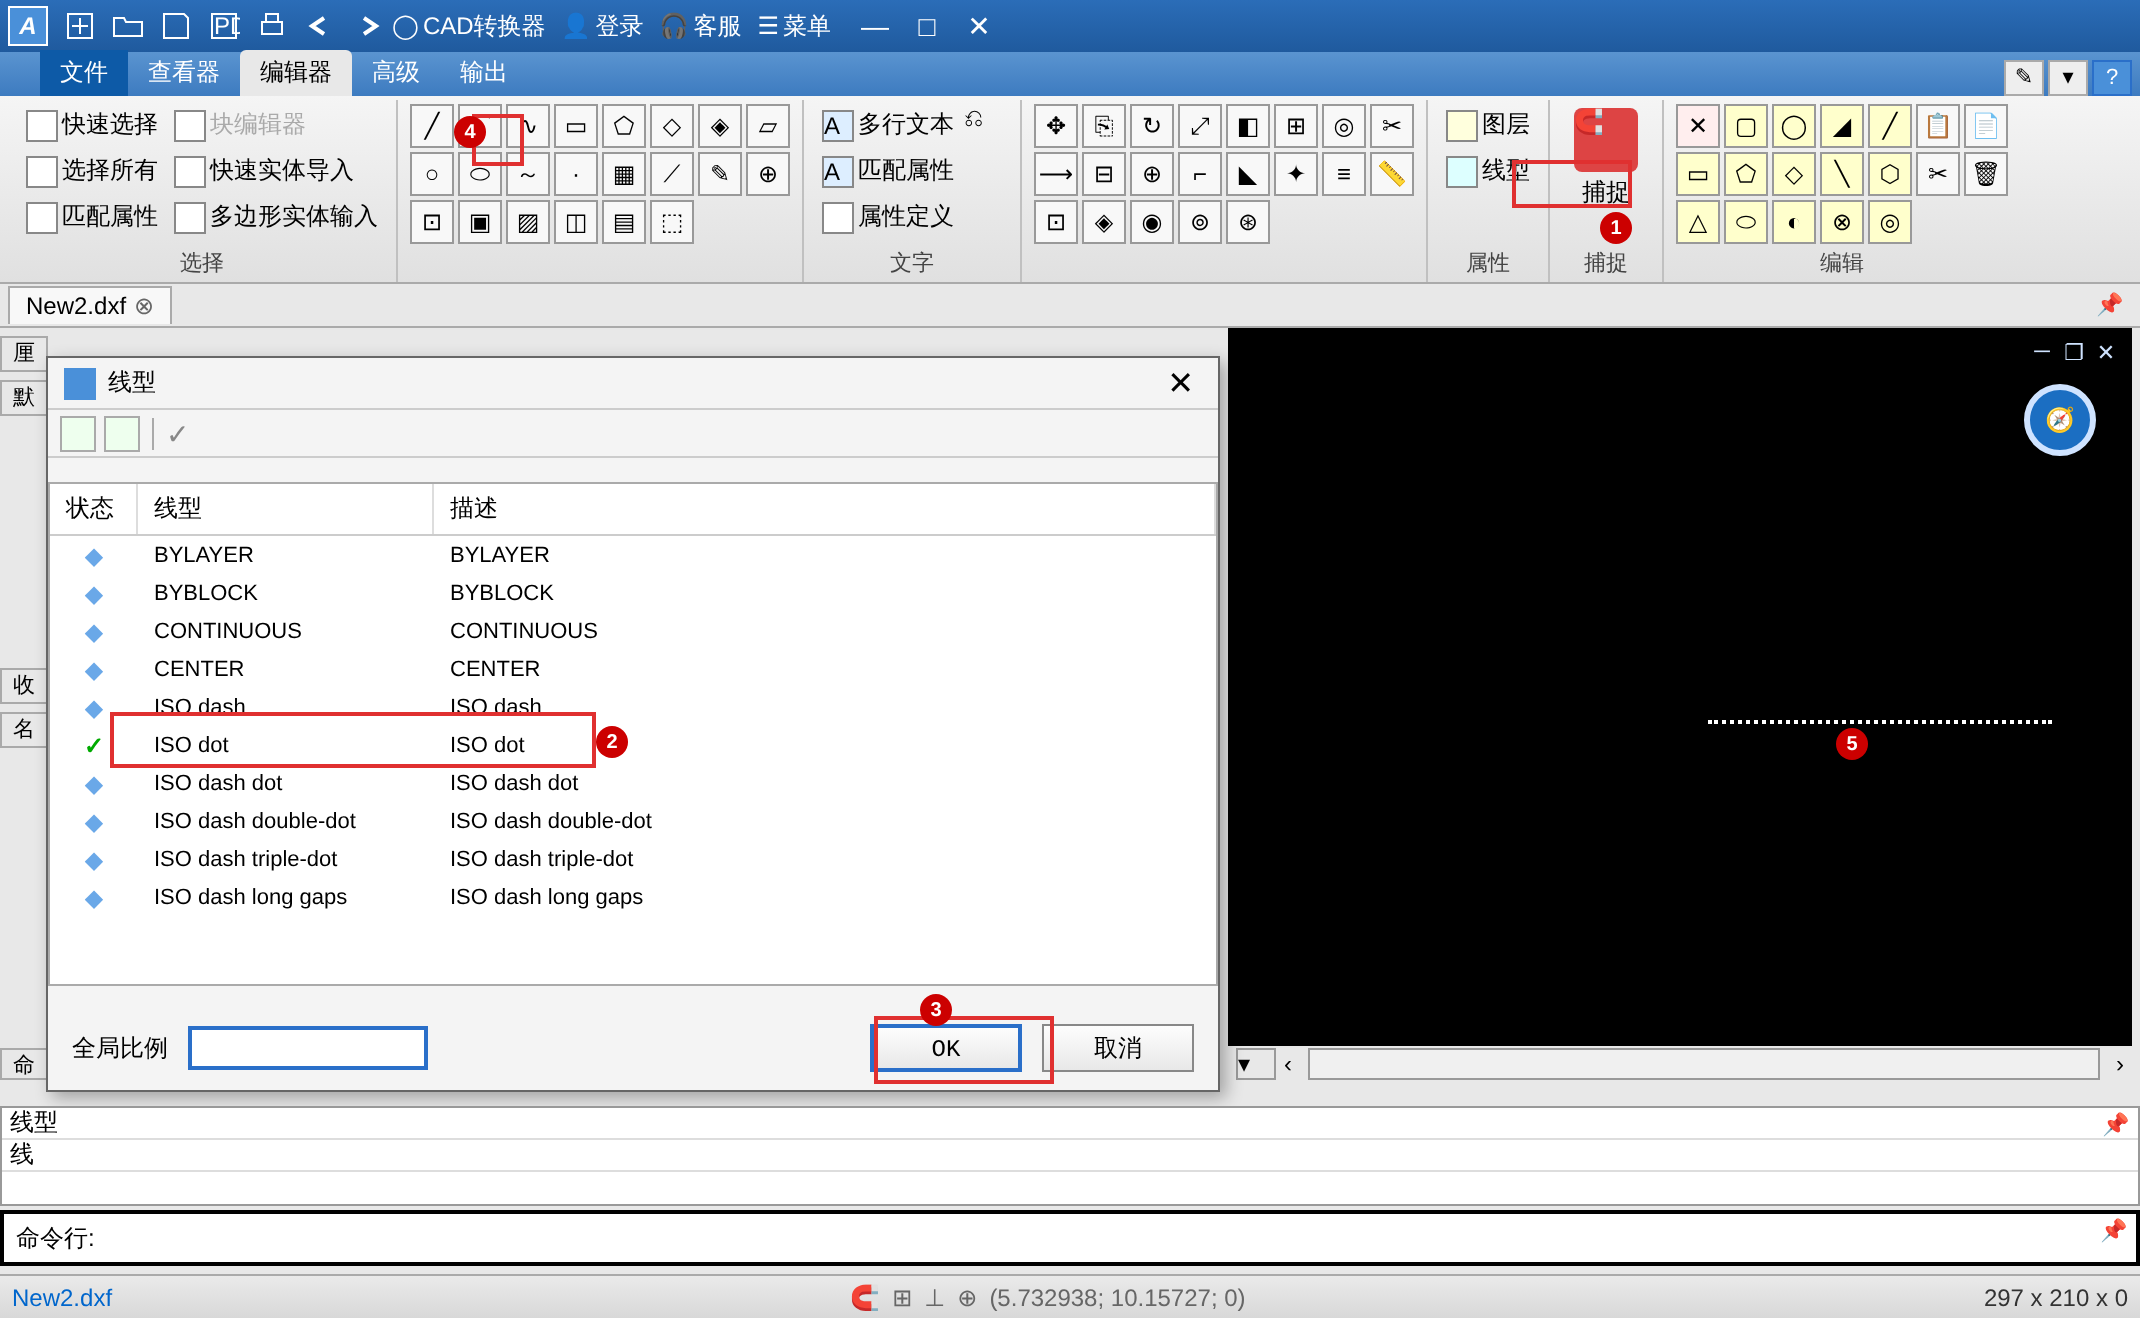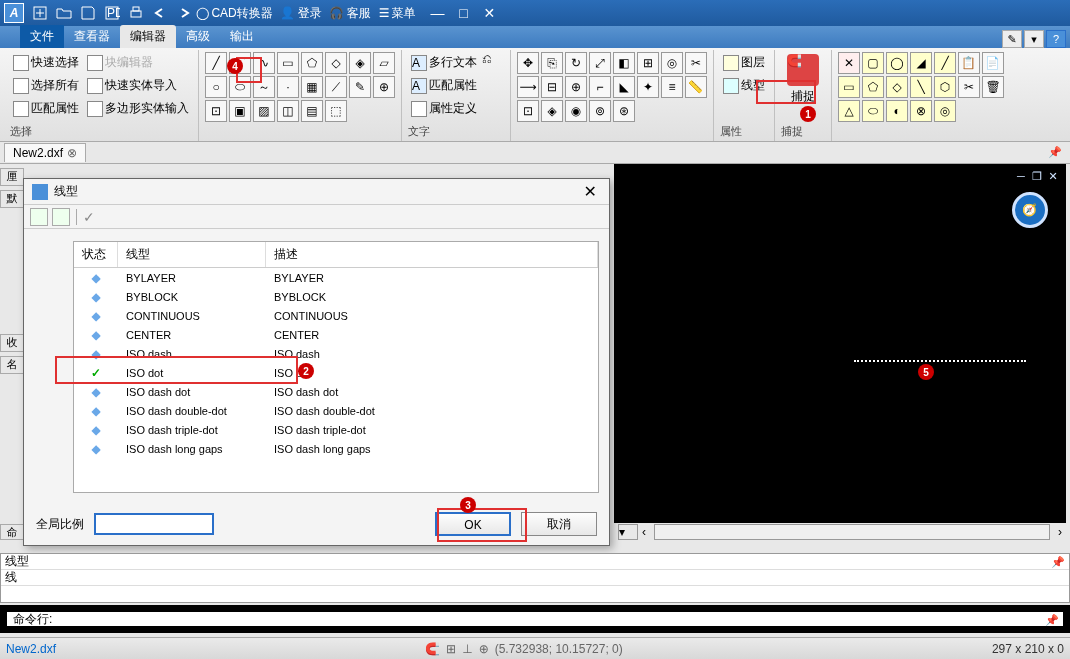--- a/index.html
+++ b/index.html
@@ -22,21 +22,21 @@
 .menutabs .tab.file { background:#0d5aa7; }
 .menutabs .tab.active { background:#e8e8e8; color:#000000; border-radius:3px 3px 0 0; }
 .menutabs .spacer { flex:1; }
 .menutabs .help-btns { display:flex; gap:2px; padding-right:4px; }
 .menutabs .help-btns div { width:20px; height:18px; background:#eee; border:1px solid #aaa; text-align:center; line-height:16px; cursor:pointer; font-size:11px; }
 
 
 .ribbon { height:94px; background:linear-gradient(#f5f5f5,#e0e0e0); border-bottom:1px solid #aaa; display:flex; padding:2px 4px 0; }
 .ribbon-group { border-right:1px solid #c0c0c0; padding:2px 6px 0; display:flex; flex-direction:column; }
 .ribbon-group .group-body { flex:1; display:flex; align-items:flex-start; gap:2px; }
-.ribbon-group .group-label { text-align:left; font-size:11px; color:#444; padding:2px 0; }
+.ribbon-group .group-label { text-align:center; font-size:11px; color:#444; padding:2px 0; }
 .r-btn { display:flex; align-items:center; gap:2px; padding:2px 3px; cursor:pointer; }
 .r-btn .ico { width:16px; height:16px; border:1px solid #888; background:#fff; }
 .r-col { display:flex; flex-direction:column; gap:2px; }
 .icon-grid .cell,.icon-row .cell { width:22px; height:22px; border:1px solid #999; background:#f8f8f8; cursor:pointer; display:flex; align-items:center; justify-content:center; }
 .icon-row { display:flex; gap:2px; }
 .big-btn { display:flex; flex-direction:column; align-items:center; padding:2px 6px; cursor:pointer; }
 .big-btn .big-ico { width:32px; height:32px; background:#d44; border-radius:4px; margin-bottom:2px; }
 
 
 .hl-box { position:absolute; border:2px solid #e03030; pointer-events:none; }
@@ -65,43 +65,43 @@
 .dialog { position:absolute; left:23px; top:178px; width:587px; height:368px; background:#f4f4f4; border:1px solid #666; box-shadow:3px 3px 8px rgba(0,0,0,.3); display:flex; flex-direction:column; }
 .dialog-title { height:26px; display:flex; align-items:center; padding:0 8px; border-bottom:1px solid #ccc; }
 .dialog-title .dlg-ico { width:16px; height:16px; background:#4a90d9; margin-right:6px; }
 .dialog-title .dlg-text { flex:1; }
 .dialog-title .dlg-close { font-size:16px; cursor:pointer; padding:0 4px; }
 .dialog-toolbar { height:24px; display:flex; align-items:center; padding:0 6px; gap:4px; border-bottom:1px solid #ccc; }
 .dialog-toolbar .t-btn { width:18px; height:18px; border:1px solid #aaa; background:#efe; cursor:pointer; }
 .dialog-toolbar .sep { width:1px; height:16px; background:#aaa; margin:0 2px; }
 .dialog-toolbar .check { color:#888; font-size:14px; }
 
-.dlg-body { flex:1; padding:12px 10px 4px;margin-left:39px; }
+.dlg-body { flex:1; padding:12px 0 4px; }
 .listbox { border:1px solid #aaa; height:252px; background:#fff; overflow:hidden; }
 .listhead { display:flex; border-bottom:1px solid #ccc; background:#fff; }
 .listhead .col { padding:4px 8px; border-right:1px solid #ddd; font-size:12px; }
 .col-status { width:44px; }
 .col-lt { width:148px; }
 .col-desc { flex:1; }
 .listrow { display:flex; align-items:center; height:19px; }
 .listrow .rstatus { width:44px; text-align:center; color:#6aa8e8; }
 .listrow .rlt { width:148px; padding-left:8px; font-size:11px; }
 .listrow .rdesc { flex:1; padding-left:8px; font-size:11px; }
 .listrow.selected .rstatus { color:#0a0; font-weight:bold; }
 
 .dlg-bottom { height:42px; display:flex; align-items:center; padding:0 12px; gap:10px; }
 .dlg-bottom .scale-input { width:120px; height:22px; border:2px solid #2a6fc9; background:#fff; }
 .dlg-bottom .spacer2 { flex:1; }
 .dlg-bottom .btn { width:76px; height:24px; border:1px solid #888; background:linear-gradient(#fdfdfd,#e8e8e8); cursor:pointer; text-align:center; line-height:22px; }
-.dlg-bottom .btn.ok { border:2px solid #2a6fc9; }
+.dlg-bottom .btn.ok { border:2px solid #2a6fc9;font-family:Liberation Mono, monospace; }
 
 
 .prop-panel { position:absolute; left:0; right:0; top:553px; height:50px; background:#fff; border:1px solid #999; font-size:11px; }
 .prop-panel .prow { display:flex; border-bottom:1px solid #ddd; height:16px; align-items:center; padding-left:4px; }
-.cmd-panel { position:absolute; left:0; right:0; top:605px; height:28px; background:#fff; border:7px solid #000000; display:flex; align-items:center; padding-left:6px; font-size:11px; }
+.cmd-panel { position:absolute; left:0; right:0; top:605px; height:28px; background:#fff; border:2px solid #000000; display:flex; align-items:center; padding-left:6px; font-size:11px; }
 .status-bar { position:absolute; left:0; right:0; bottom:0; height:22px; background:linear-gradient(#eaeaea,#d8d8d8); border-top:1px solid #aaa; display:flex; align-items:center; padding:0 6px; font-size:11px; }
 .status-bar .sfile { flex:0 0 auto; color:#0066cc; }
 .status-bar .smid { flex:1; display:flex; justify-content:center; gap:6px; align-items:center; color:#666; }
 .status-bar .sright { color:#333; }
 .pin { position:absolute; right:4px; font-size:11px; color:#666; }
 </style>
 </head>
 <body>
 
 <div class="titlebar">
@@ -359,20 +359,21 @@
         </div>
         <div class="icon-row">
           <div class="cell" style="background:#ffc">△</div>
           <div class="cell" style="background:#ffc">⬭</div>
           <div class="cell" style="background:#ffc">◐</div>
           <div class="cell" style="background:#ffc">⊗</div>
           <div class="cell" style="background:#ffc">◎</div>
         </div>
       </div>
     </div>
+    <div class="group-label">编辑</div>
   </div>
 </div>
 
 <div class="doc-tabs">
   <div class="doc-tab">
     <span>New2.dxf</span>
     <span class="close-x">⊗</span>
   </div>
   <span class="pin" style="position:absolute;right:8px">📌</span>
 </div>

